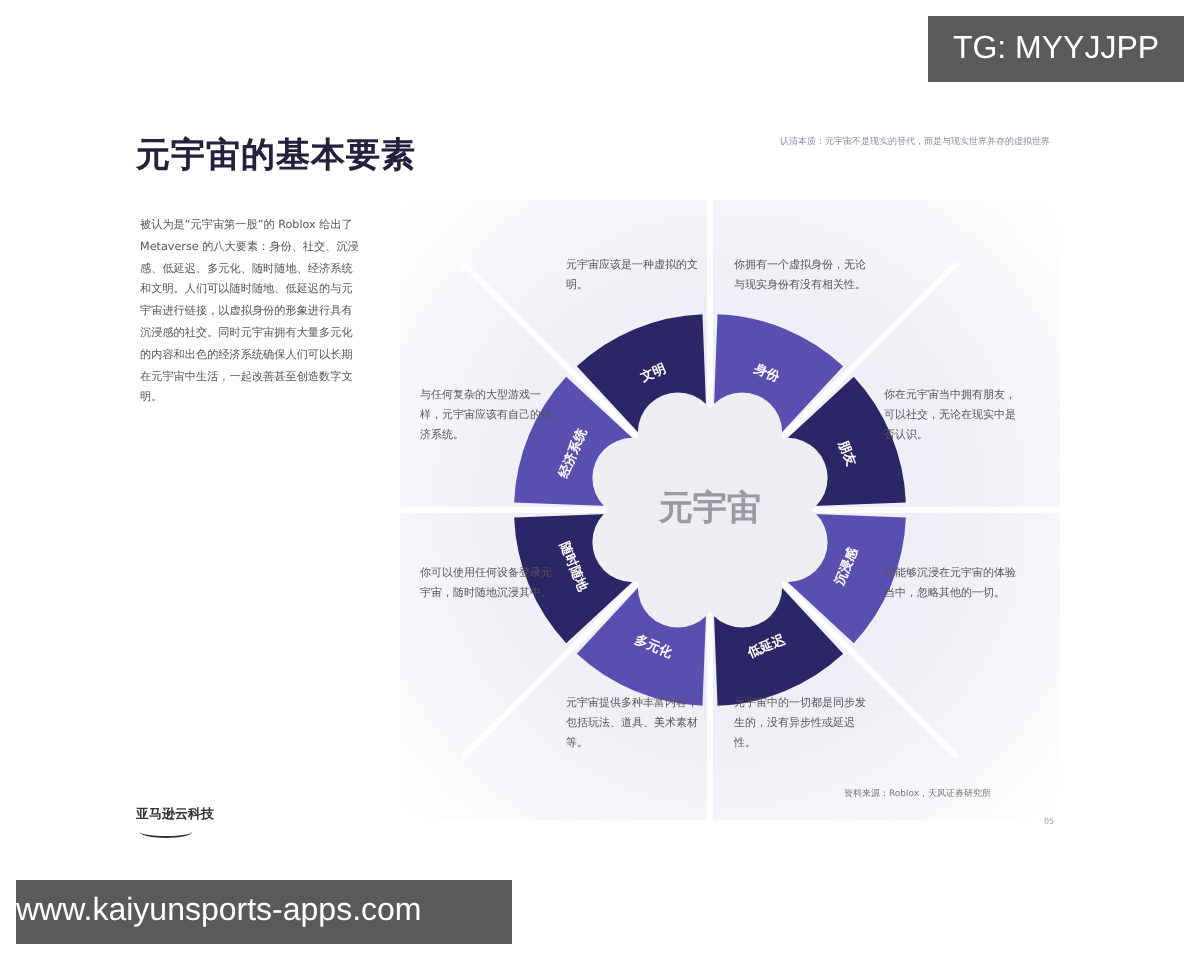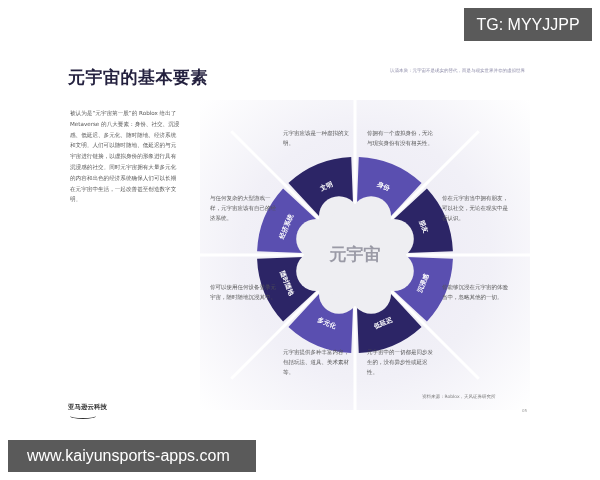--- a/index.html
+++ b/index.html
@@ -30,21 +30,21 @@
     position: absolute; font-size: 5.5px; line-height: 10px; color: #555; width: 70px;
   }
   .source { position: absolute; left: 422px; top: 394px; font-size: 4.5px; color: #777; white-space: nowrap; }
   .pagenum { position: absolute; left: 522px; top: 408px; font-size: 4px; color: #999; }
   .logo { position: absolute; left: 68px; top: 403px; font-size: 6.5px; font-weight: bold; color: #333; text-align: right; }
   .logo-smile { position: absolute; left: 70px; top: 413px; width: 26px; height: 6px; border-bottom: 1.2px solid #333; border-radius: 0 0 50% 50%; }
   .badge {
     position: absolute; background: #5a5a5a; color: #ffffff; font-family: "Liberation Sans", sans-serif;
   }
   .badge-tg { left: 464px; top: 8px; width: 128px; height: 33px; font-size: 16px; line-height: 33px; text-align: center; }
-  .badge-url { left: 8px; top: 440px; width: 248px; height: 32px; font-size: 16px; line-height: 32px; padding-left: 19px; }
+  .badge-url { left: 8px; top: 440px; width: 248px; height: 32px; font-size: 16px; line-height: 32px; padding-left: 0; }
 </style>
 </head>
 <body>
 
 <div class="page"></div>
 
 <div class="title">元宇宙的基本要素</div>
 <div class="subtitle">认清本质：元宇宙不是现实的替代，而是与现实世界并存的虚拟世界</div>
 <div class="intro">被认为是“元宇宙第一股”的 Roblox 给出了 Metaverse 的八大要素：身份、社交、沉浸感、低延迟、多元化、随时随地、经济系统和文明。人们可以随时随地、低延迟的与元宇宙进行链接，以虚拟身份的形象进行具有沉浸感的社交。同时元宇宙拥有大量多元化的内容和出色的经济系统确保人们可以长期在元宇宙中生活，一起改善甚至创造数字文明。</div>
 

